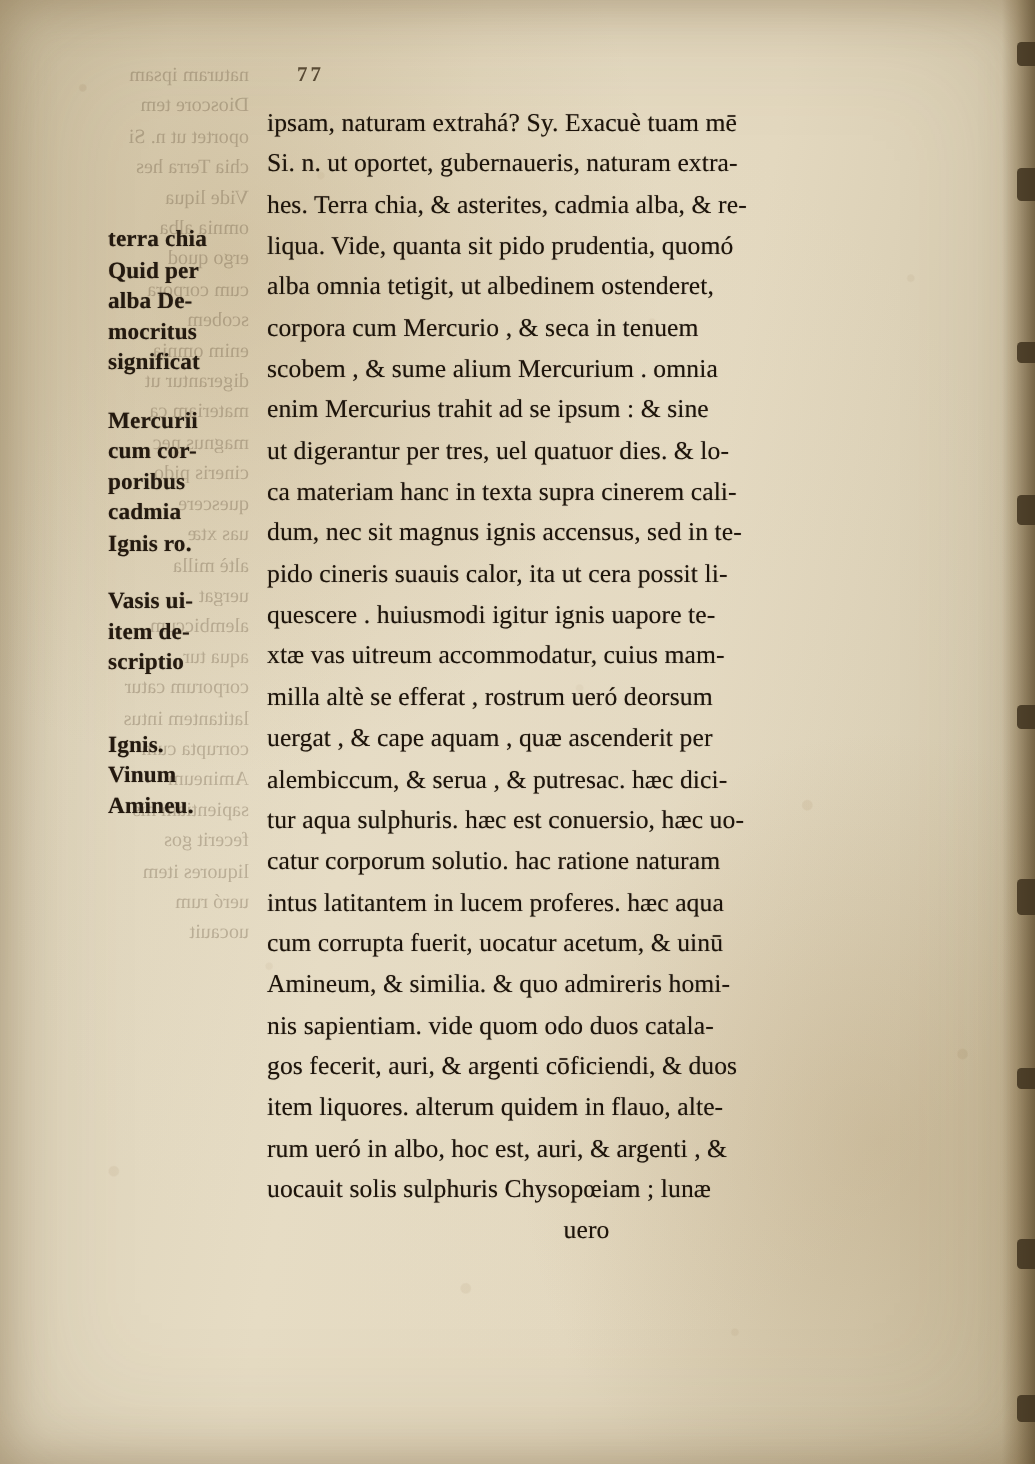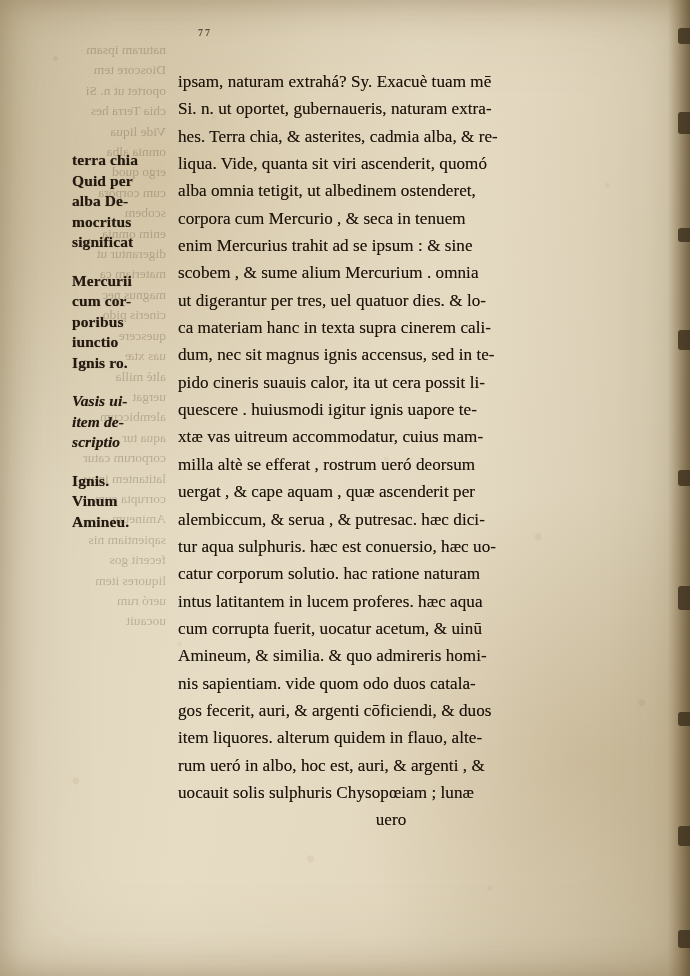--- a/index.html
+++ b/index.html
@@ -116,22 +116,22 @@
   
   #main {
     position: absolute;
     left: 178px;
     top: 68px;
     width: 470px;
   }
   #folio {
     position: absolute;
     left: 198px;
-    top: 27px;
-    font-size: 10px;
+    top: 43px;
+    font-size: 14px;
     color: #3a2b18;
     letter-spacing: 2px;
     opacity: .8;
     font-weight: bold;
   }
   .line {
     color: #1d140b;
     font-size: 17.1px;
     line-height: 27.35px;
     letter-spacing: .05px;
@@ -187,44 +187,44 @@
         <div>terra chia</div>
         <div>Quid per</div>
         <div>alba De-</div>
         <div>mocritus</div>
         <div>significat</div>
       </div>
       <div class="note" style="margin-bottom: 18px;">
         <div>Mercurii</div>
         <div>cum cor-</div>
         <div>poribus</div>
-        <div>iunctio</div>
+        <div>cadmia</div>
         <div>Ignis ro.</div>
       </div>
-      <div class="note" style="margin-bottom: 18px; font-style: italic;">
+      <div class="note" style="margin-bottom: 34px;">
         <div>Vasis ui-</div>
         <div>item de-</div>
         <div>scriptio</div>
       </div>
       <div class="note" style="margin-bottom: 0px;">
         <div>Ignis.</div>
         <div>Vinum</div>
         <div>Amineu.</div>
       </div>
     </div>
 
   <div id="main">
       <div class="line">ipsam, naturam extrahá? Sy. Exacuè tuam mē</div>
       <div class="line">Si. n. ut oportet, gubernaueris, naturam extra-</div>
       <div class="line">hes. Terra chia, &amp; asterites, cadmia alba, &amp; re-</div>
-      <div class="line">liqua. Vide, quanta sit viri ascenderit, quomó</div>
+      <div class="line">liqua. Vide, quanta sit pido prudentia, quomó</div>
       <div class="line">alba omnia tetigit, ut albedinem ostenderet,</div>
       <div class="line">corpora cum Mercurio , &amp; seca in tenuem</div>
+      <div class="line">scobem , &amp; sume alium Mercurium . omnia</div>
       <div class="line">enim Mercurius trahit ad se ipsum : &amp; sine</div>
-      <div class="line">scobem , &amp; sume alium Mercurium . omnia</div>
       <div class="line">ut digerantur per tres, uel quatuor dies. &amp; lo-</div>
       <div class="line">ca materiam hanc in texta supra cinerem cali-</div>
       <div class="line">dum, nec sit magnus ignis accensus, sed in te-</div>
       <div class="line">pido cineris suauis calor, ita ut cera possit li-</div>
       <div class="line">quescere . huiusmodi igitur ignis uapore te-</div>
       <div class="line">xtæ vas uitreum accommodatur, cuius mam-</div>
       <div class="line">milla altè se efferat , rostrum ueró deorsum</div>
       <div class="line">uergat , &amp; cape aquam , quæ ascenderit per</div>
       <div class="line">alembiccum, &amp; serua , &amp; putresac. hæc dici-</div>
       <div class="line">tur aqua sulphuris. hæc est conuersio, hæc uo-</div>

